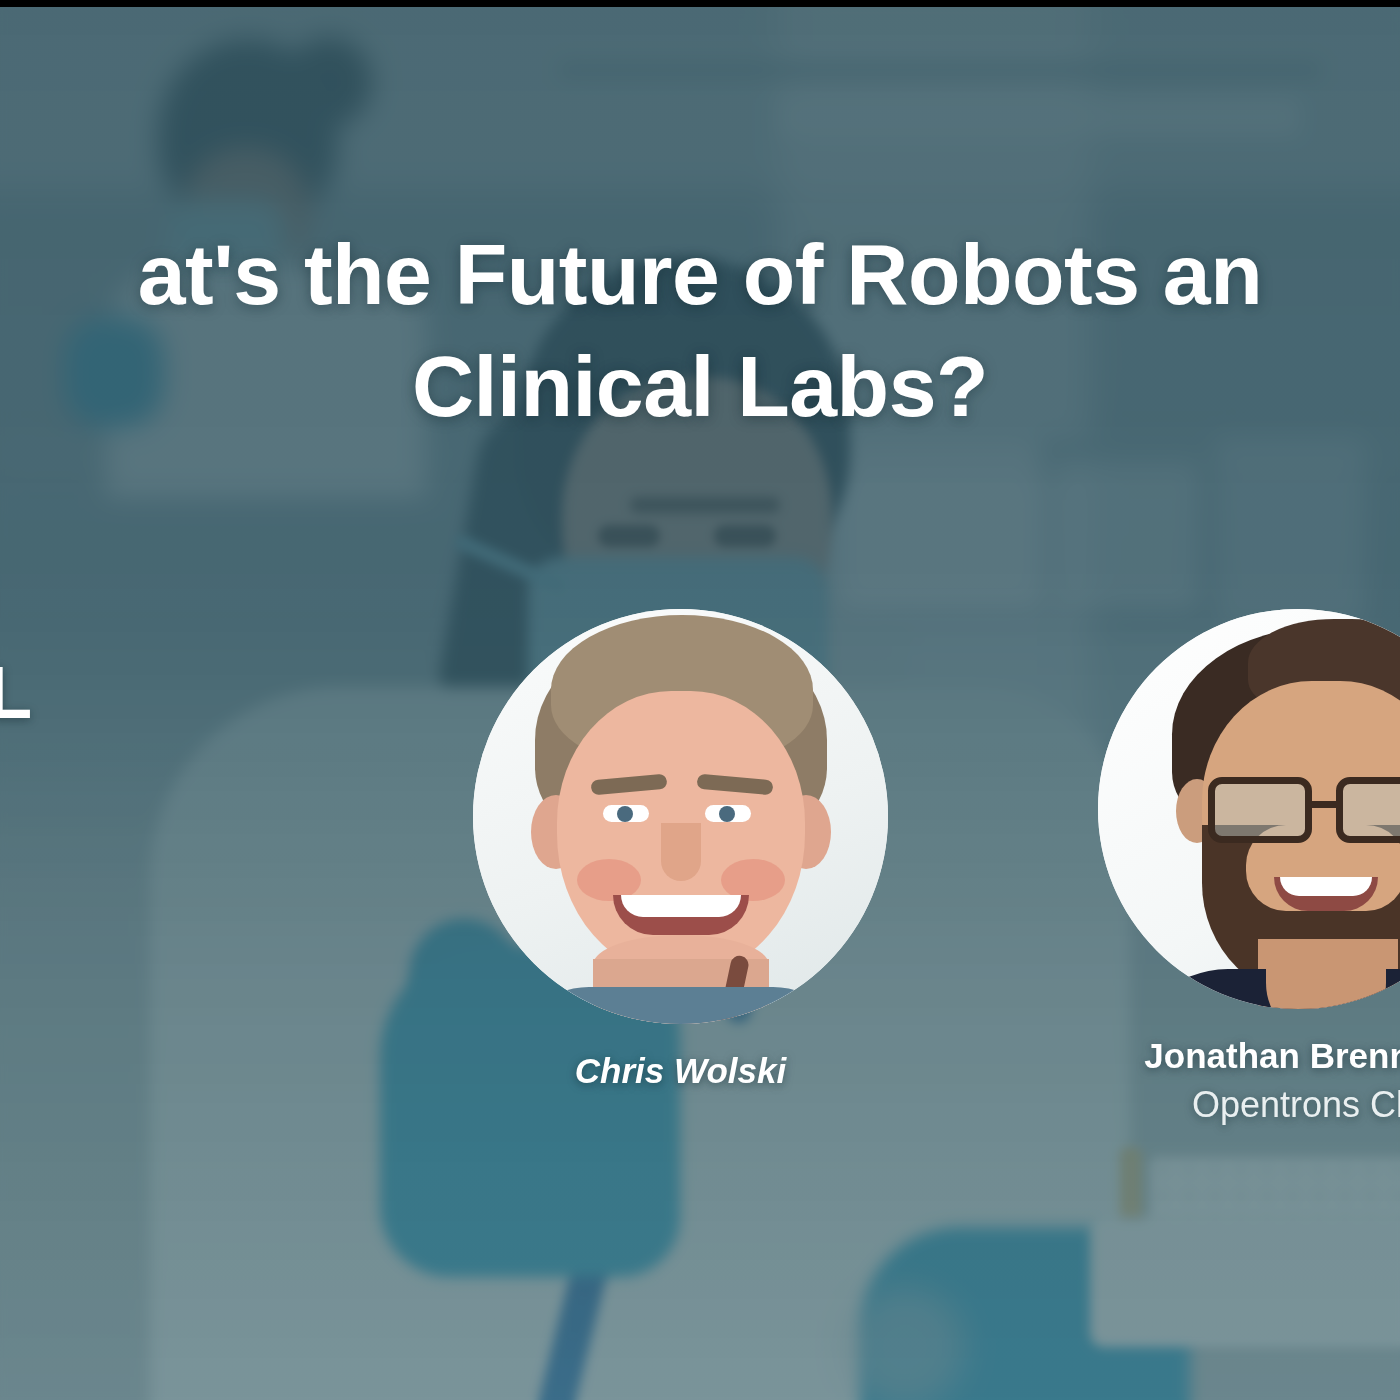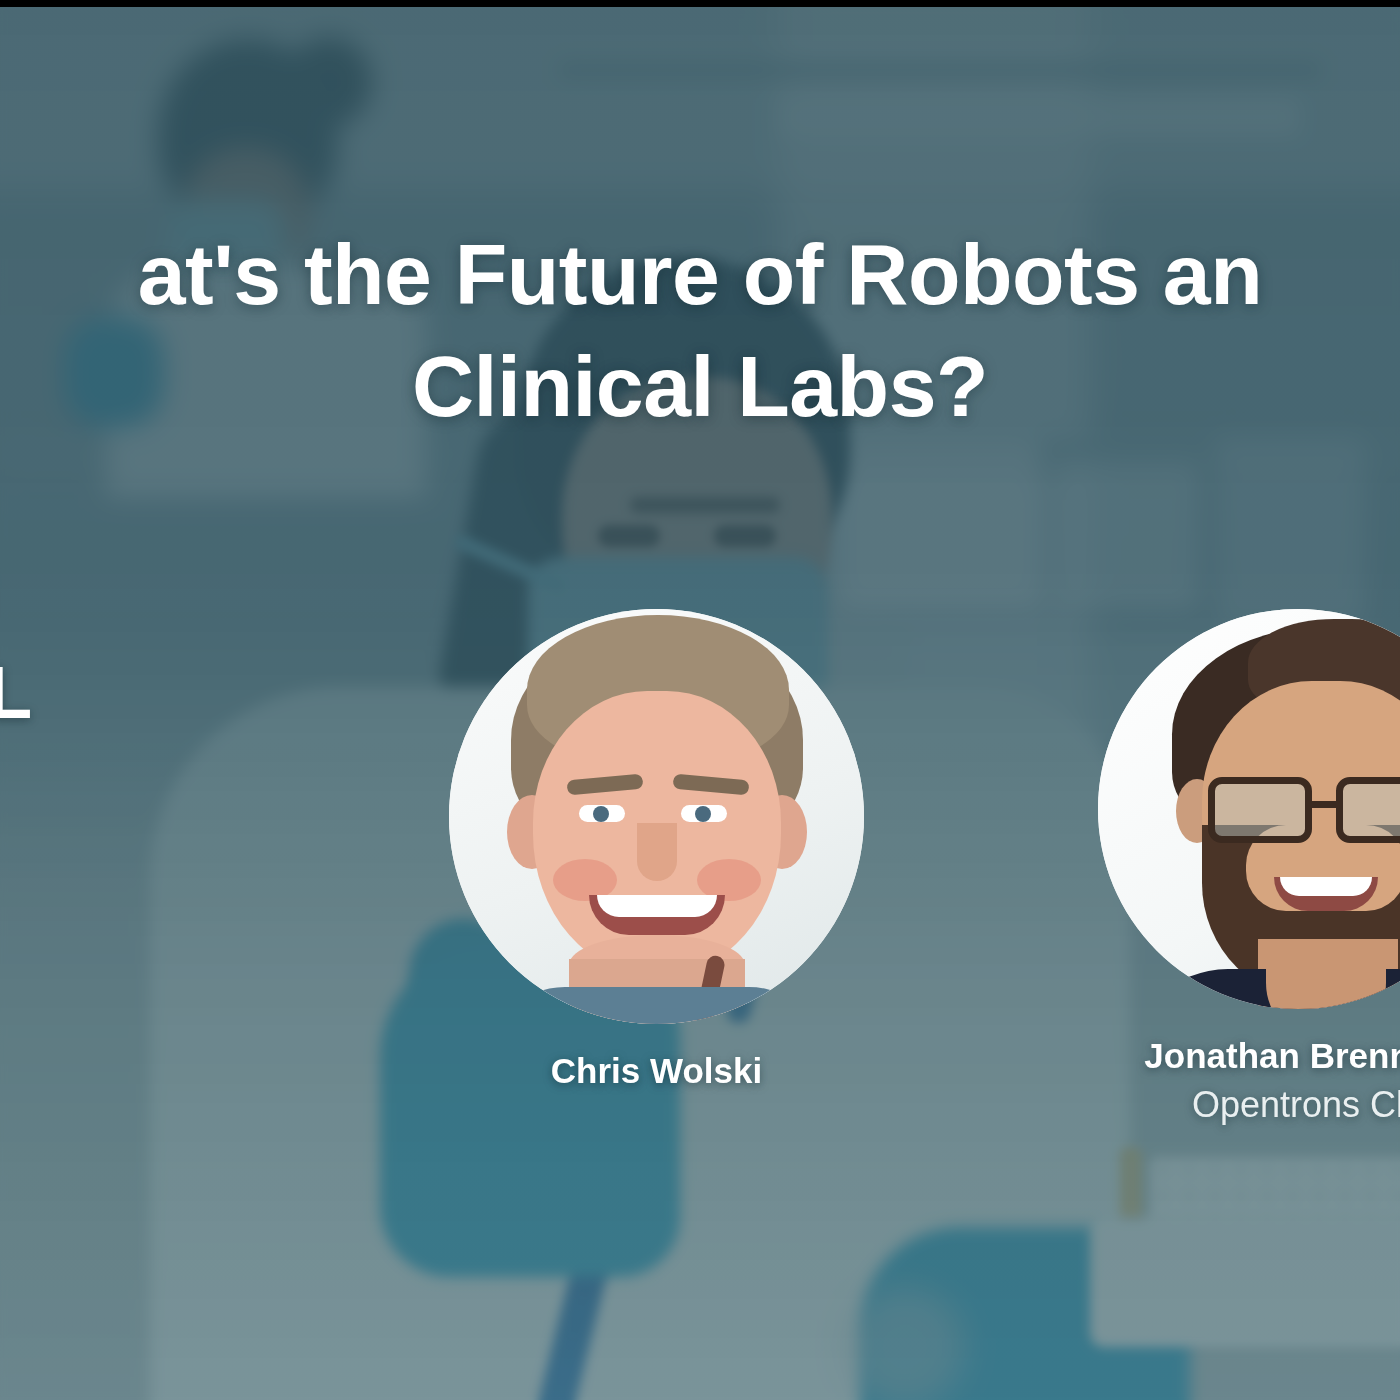--- a/index.html
+++ b/index.html
@@ -157,21 +157,21 @@
     color:#fff;font-weight:800;font-size:74px;line-height:.96;letter-spacing:-1px;white-space:nowrap;
     text-shadow:0 2px 10px rgba(10,30,38,.45);
   }
   .logo-l2{
     color:#fff;font-weight:800;font-size:74px;line-height:1.02;letter-spacing:-1px;white-space:nowrap;
     text-shadow:0 2px 10px rgba(10,30,38,.45);
   }
 
   
   .speaker{position:absolute;}
-  .sp1{left:449px;top:602px;}
+  .sp1{left:473px;top:602px;font-style:italic;}
   .sp2{left:1098px;top:602px;}
 
   .avatar{
     width:415px;height:415px;border-radius:50%;overflow:hidden;position:relative;
     background:#f4f6f6;
   }
   .sp2 .avatar{width:400px;height:400px;}
 
   
   .p1-bg{position:absolute;inset:0;background:linear-gradient(160deg,#fbfcfc 0%, #eef2f2 55%, #dfe7e8 100%);}

